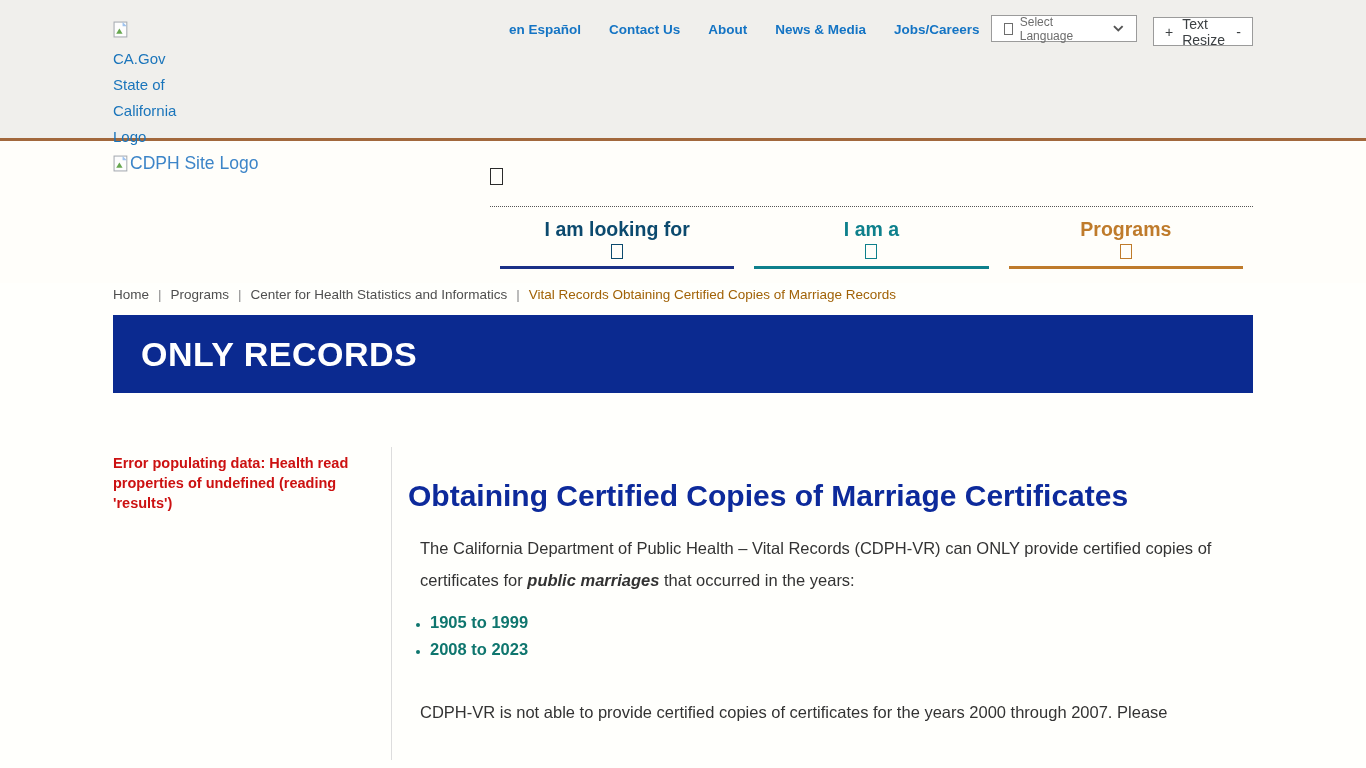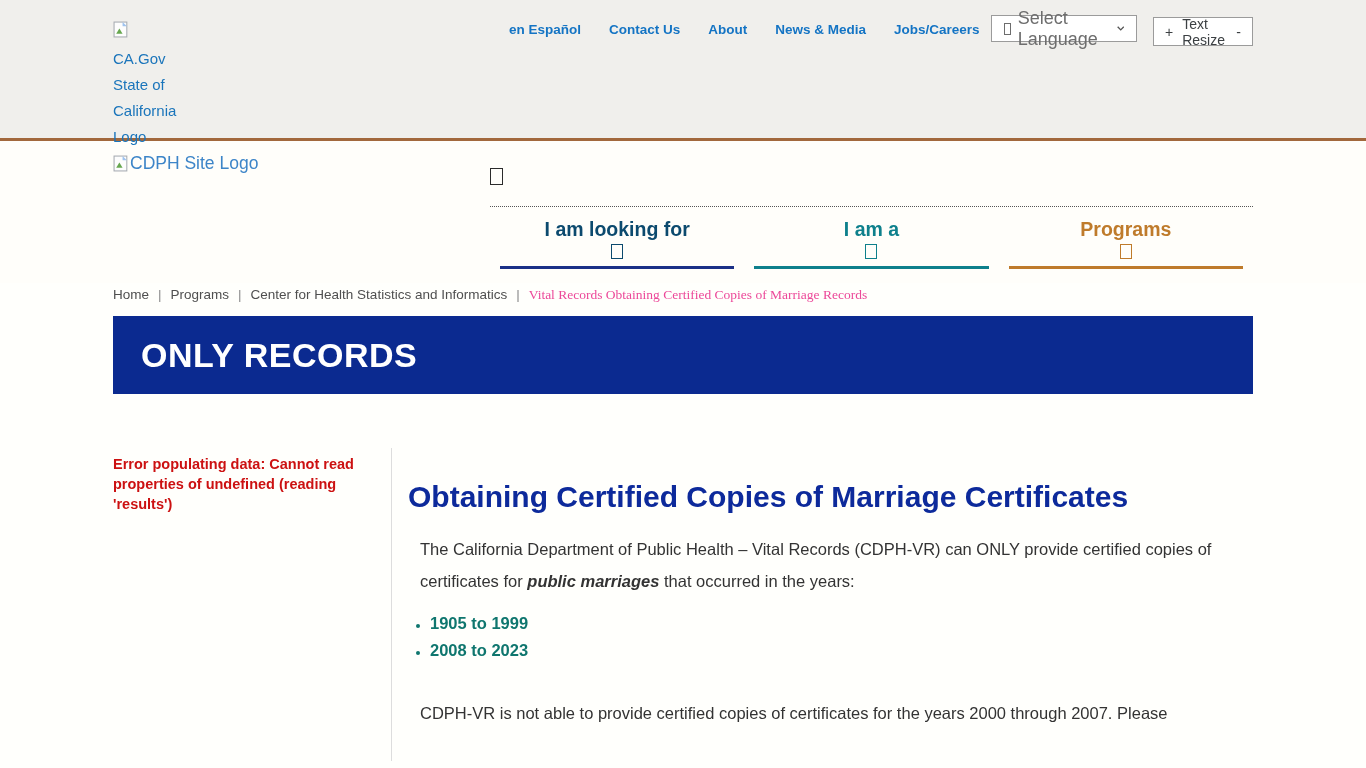--- a/index.html
+++ b/index.html
@@ -30,21 +30,21 @@
     position: absolute; left: 396px; top: 22px;
     display: flex; gap: 28px;
     font-size: 13.5px; font-weight: bold; color: #1474c4;
   }
   .util-links a { color: #1474c4; text-decoration: none; cursor: pointer; }
   .lang-select {
     position: absolute; left: 878px; top: 15px;
     width: 146px; height: 27px;
     background: #fff; border: 1px solid #9b9b9b;
     display: flex; align-items: center; gap: 7px;
-    padding: 0 12px; font-size: 18px; color: #6d6d6d; cursor: pointer;
+    padding: 0 12px; font-size: 12px; color: #6d6d6d; cursor: pointer;
   }
   .text-resize {
     position: absolute; left: 1040px; top: 17px;
     height: 29px; background: #fff; border: 1px solid #9b9b9b;
     display: flex; align-items: center; gap: 9px;
     padding: 0 11px; font-size: 14px; color: #3c4043;
   }
   .text-resize span { cursor: pointer; }
 
   .tofu {
@@ -76,21 +76,21 @@
   .nav-orange { color: #bf7b2b; }  .nav-orange .bar { background: #bf7b2b; }
   .nav-purple { color: #8e399c; }  .nav-purple .bar { background: #8e399c; }
 
   
   .breadcrumb {
     margin-top: 4px; font-size: 13.5px; color: #4f4f4f;
     display: flex; align-items: flex-start; flex-wrap: nowrap;
   }
   .breadcrumb .crumb { cursor: pointer; }
   .breadcrumb .sep { color: #8a8a8a; padding: 0 9px; }
-  .breadcrumb .crumb.current { color: #ec4899; font-family: Liberation Serif, serif; }
+  .breadcrumb .crumb.current { color: #a16207; }
 
   
   .banner {
     margin-top: 13px; height: 78px; background: #0b2a90;
     display: flex; align-items: center; padding-left: 28px;
   }
   .banner h2 {
     margin: 0; color: #fff; font-size: 34px; font-weight: bold;
     letter-spacing: 0.5px;
   }
@@ -206,21 +206,21 @@
     <span class="sep">|</span>
     <span class="crumb current">Vital Records Obtaining Certified Copies of Marriage Records</span>
   </nav>
 
   <div class="banner">
     <h2>ONLY RECORDS</h2>
   </div>
 
   <div class="content">
     <aside class="sidebar">
-      <div class="error-msg">Error populating data: Cannot read properties of undefined (reading 'results')</div>
+      <div class="error-msg">Error populating data: Health read properties of undefined (reading 'results')</div>
     </aside>
     <div class="v-divider"></div>
     <main class="main-col">
       <h1>Obtaining Certified Copies of Marriage Certificates</h1>
       <p class="intro"><span>The California Department of Public Health – Vital Records (CDPH-VR) can ONLY provide certified copies of certificates for </span><span class="em">public marriages</span><span>  that occurred in the years:</span></p>
       <ul class="years-list">
         <li>1905 to 1999</li>
         <li>2008 to 2023</li>
       </ul>
       <p class="note">CDPH-VR is not able to provide certified copies of certificates for the years 2000 through 2007. Please</p>

